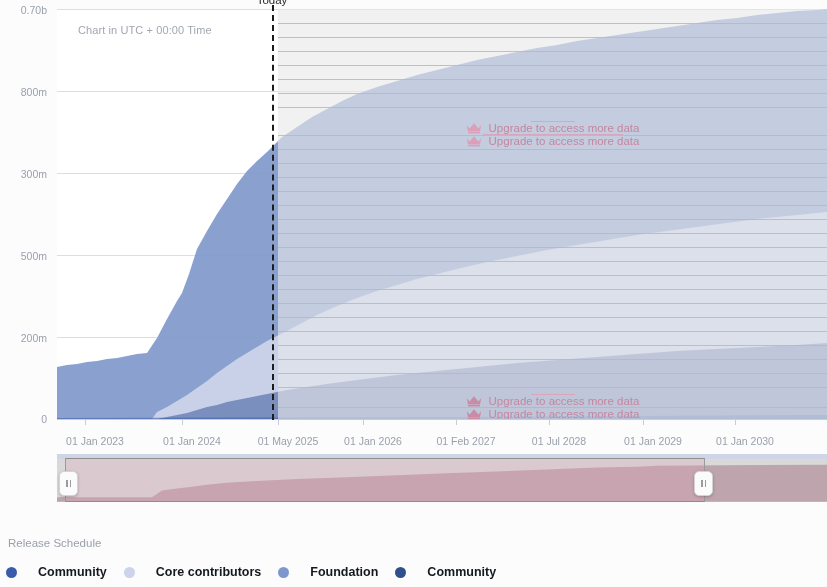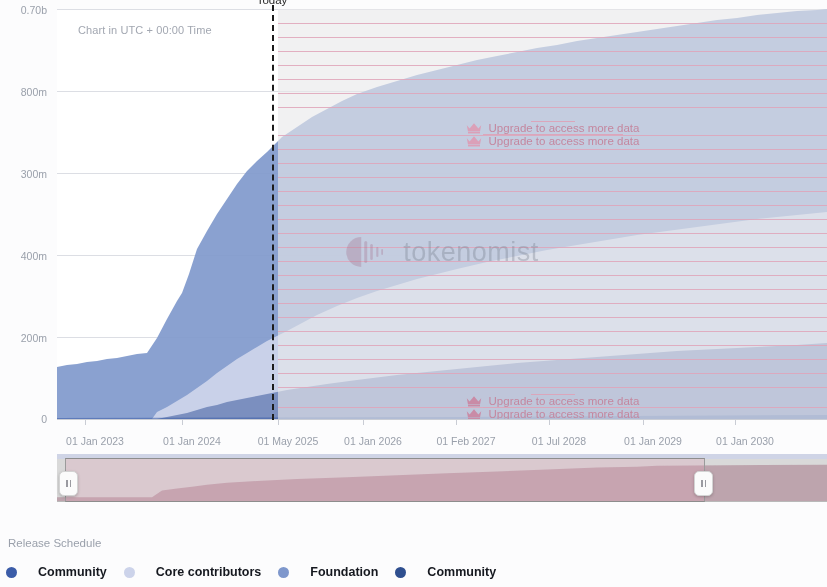--- a/index.html
+++ b/index.html
@@ -148,21 +148,21 @@
 <body>
 
 <div id="root">
 
   <div class="chart-wrap">
 
     <div class="ylabels">
       <div class="ylabel" style="top:10px">0.70b</div>
       <div class="ylabel" style="top:92px">800m</div>
       <div class="ylabel" style="top:174px">300m</div>
-      <div class="ylabel" style="top:256px">400m</div>
+      <div class="ylabel" style="top:256px">500m</div>
       <div class="ylabel" style="top:338px">200m</div>
       <div class="ylabel" style="top:419px">0</div>
     </div>
 
     <div class="axis-line-y"></div>
     <div class="axis-line-x"></div>
 
     <div class="plot">
 
       <div class="gridline" style="top:0px"></div>
@@ -268,30 +268,20 @@
             <svg class="crown" viewBox="0 0 20 15">
               <path d="M1 4 L4.5 8 L10 1.5 L15.5 8 L19 4 L17.5 12 L2.5 12 Z" fill="#c98ba6"></path>
               <rect x="2.5" y="12.5" width="15" height="1.8" fill="#c98ba6"></rect>
             </svg>
             <span class="txt">Upgrade to access more data</span>
           </div>
 
         </div>
       </div>
 
-      <div class="watermark">
-        <svg class="wm-mark" viewBox="0 0 46 34">
-          <path d="M16 2 A15 15 0 0 0 16 32 Z" fill="#a36a86"></path>
-          <rect x="19" y="6" width="3" height="22" rx="1.5" fill="#a36a86"></rect>
-          <rect x="25" y="9" width="2.6" height="16" rx="1.3" fill="#a36a86"></rect>
-          <rect x="31" y="12" width="2.2" height="10" rx="1.1" fill="#a36a86"></rect>
-          <rect x="36" y="14" width="1.8" height="6" rx=".9" fill="#a36a86"></rect>
-        </svg>
-        <span class="wm-text">tokenomist</span>
-      </div>
     </div>
 
     <div class="today-line"></div>
     <div class="today-label">Today</div>
 
     <div class="xtick" style="left:85px"></div>
     <div class="xtick" style="left:182px"></div>
     <div class="xtick" style="left:278px"></div>
     <div class="xtick" style="left:363px"></div>
     <div class="xtick" style="left:456px"></div>

